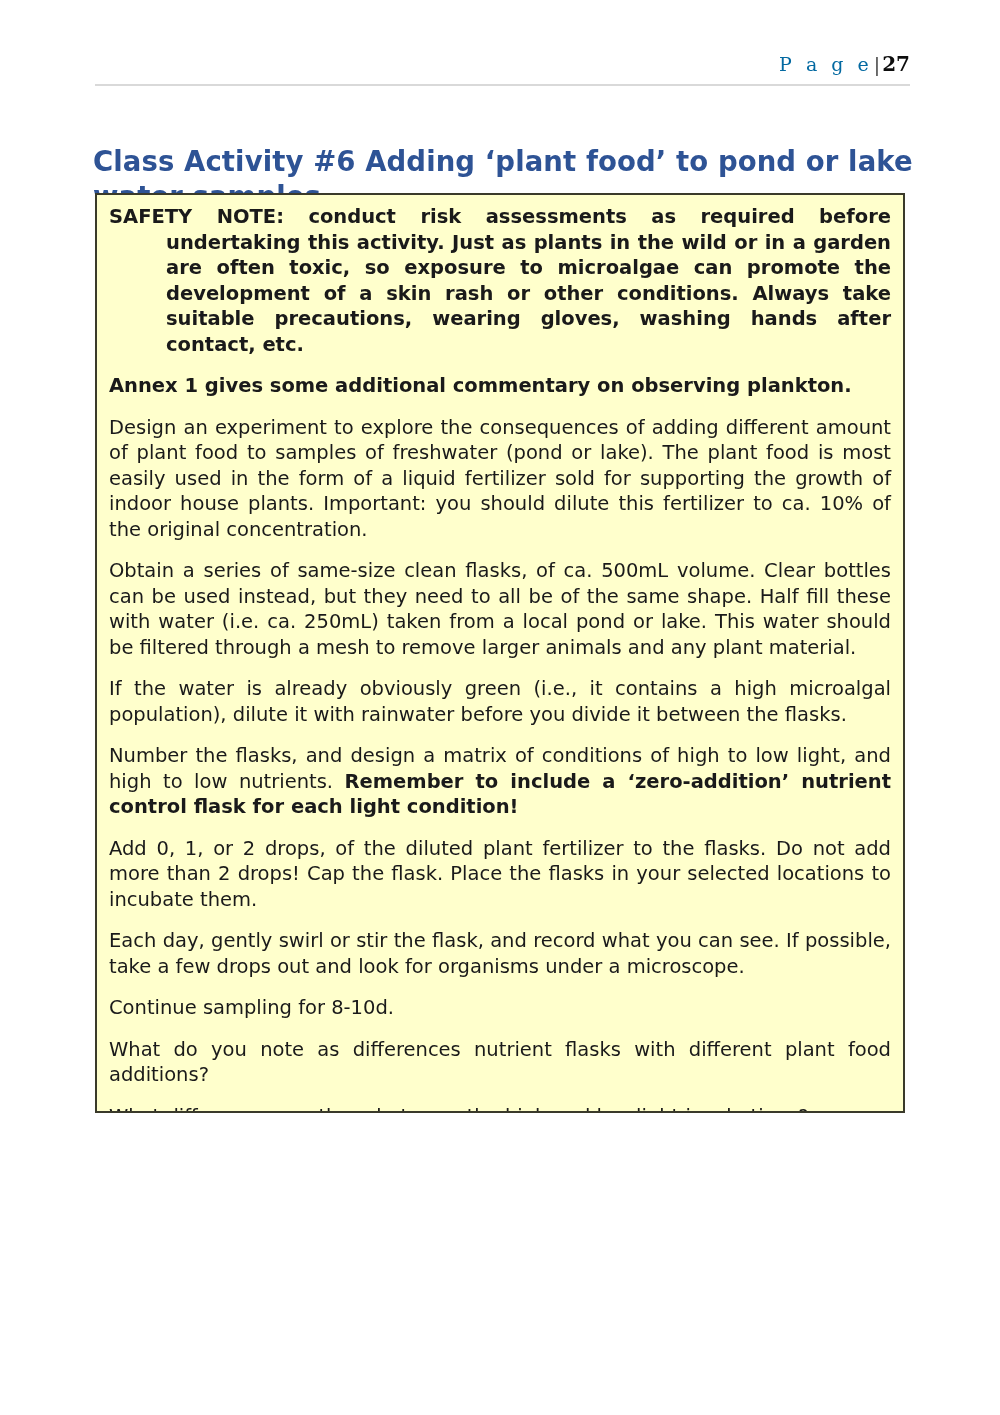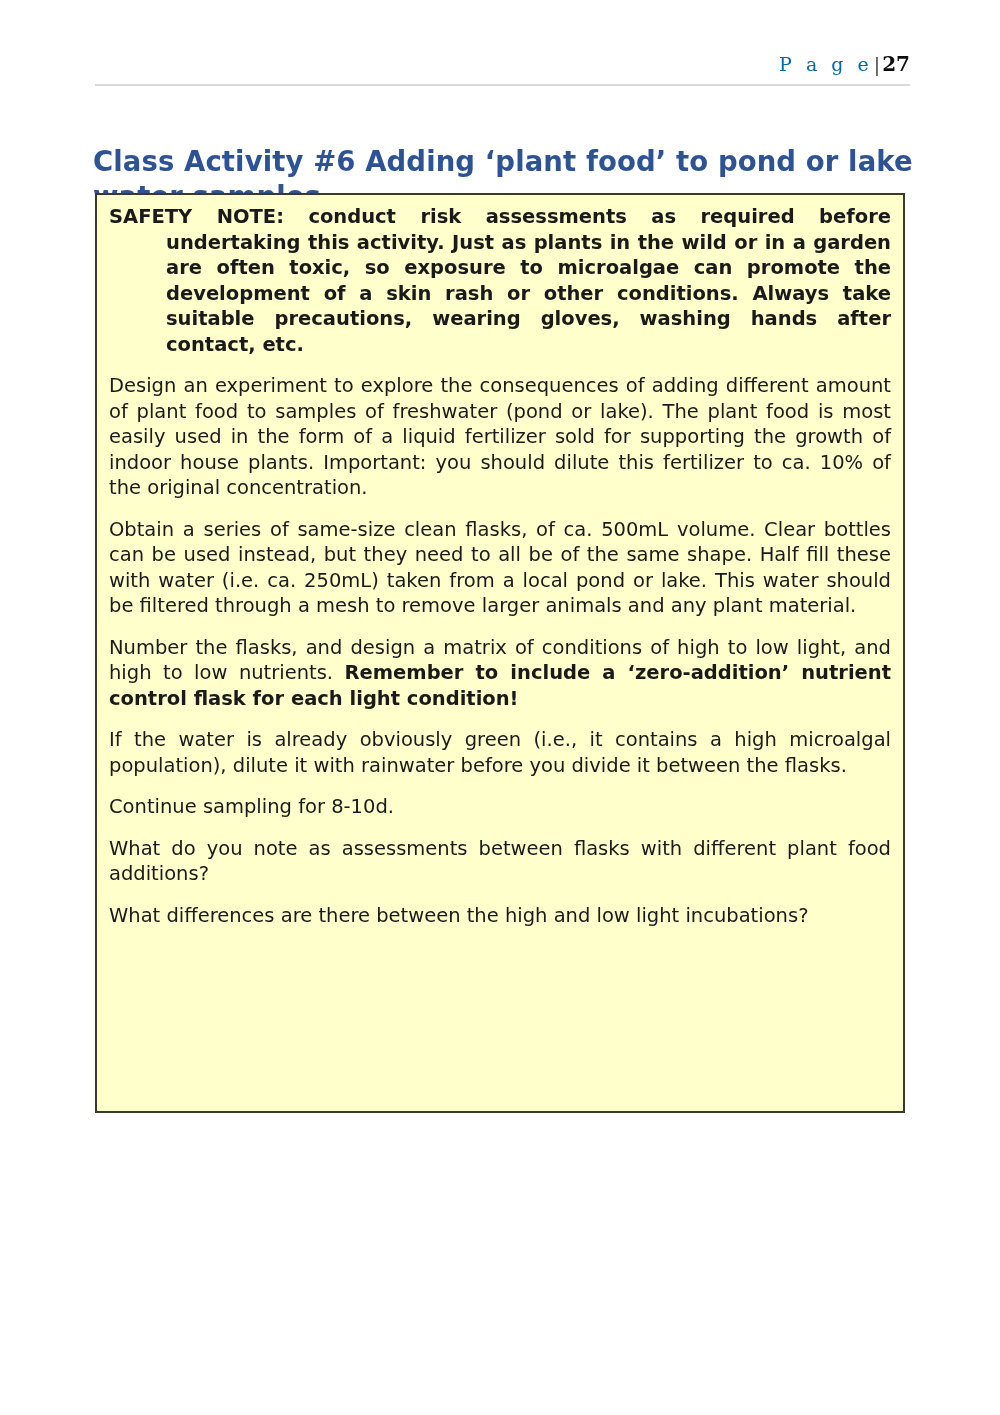--- a/index.html
+++ b/index.html
@@ -127,33 +127,36 @@
   </div>
   <div class="header-rule"></div>
 
   <h1 class="doc-title">Class Activity #6 Adding ‘plant food’ to pond or lake water samples</h1>
 
   <div class="note-box">
     <div class="note-inner">
 
       <p class="block safety">SAFETY NOTE: conduct risk assessments as required before undertaking this activity. Just as plants in the wild or in a garden are often toxic, so exposure to microalgae can promote the development of a skin rash or other conditions. Always take suitable precautions, wearing gloves, washing hands after contact, etc.</p>
 
+      <p class="block annex">Annex 1 gives some additional commentary on observing plankton.</p>
 
       <p class="block"><span>Design an experiment to explore the consequences of adding different amount of plant food to samples of freshwater (pond or lake). The plant food is most easily used in the form of a liquid fertilizer sold for supporting the growth of indoor house plants. </span><span class="u">Important</span><span>: you should dilute this fertilizer to ca. 10% of the original concentration.</span></p>
 
       <p class="block">Obtain a series of same-size clean flasks, of ca. 500mL volume. Clear bottles can be used instead, but they need to all be of the same shape. Half fill these with water (i.e. ca. 250mL) taken from a local pond or lake. This water should be filtered through a mesh to remove larger animals and any plant material.</p>
 
+      <p class="block">If the water is already obviously green (i.e., it contains a high microalgal population), dilute it with rainwater before you divide it between the flasks.</p>
+
       <p class="block"><span>Number the flasks, and design a matrix of conditions of high to low light, and high to low nutrients. </span><span class="b">Remember to include a ‘zero-addition’ nutrient control flask for each light condition!</span></p>
 
-      <p class="block">If the water is already obviously green (i.e., it contains a high microalgal population), dilute it with rainwater before you divide it between the flasks.</p>
+      <p class="block">Add 0, 1, or 2 drops, of the diluted plant fertilizer to the flasks. Do not add more than 2 drops! Cap the flask. Place the flasks in your selected locations to incubate them.</p>
 
-
+      <p class="block">Each day, gently swirl or stir the flask, and record what you can see. If possible, take a few drops out and look for organisms under a microscope.</p>
 
       <p class="block noindent">Continue sampling for 8-10d.</p>
 
-      <p class="block">What do you note as assessments between flasks with different plant food additions?</p>
+      <p class="block">What do you note as differences nutrient flasks with different plant food additions?</p>
 
       <p class="block">What differences are there between the high and low light incubations?</p>
 
     </div>
   </div>
 
 </div>
 
 </body></html>

